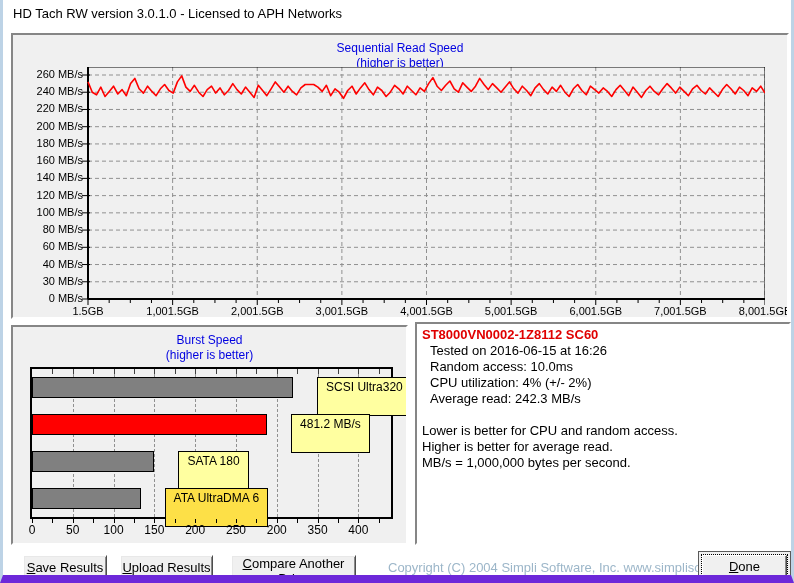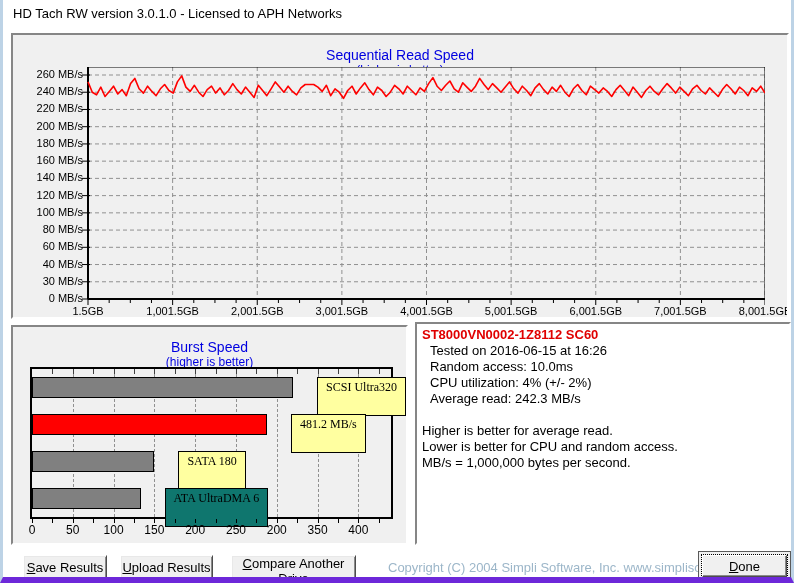--- a/index.html
+++ b/index.html
@@ -1,37 +1,37 @@
 <!DOCTYPE html>
 <html><head>
 <meta charset="utf-8">
 <style>
   * { margin:0; padding:0; box-sizing:border-box; }
   html,body { width:794px; height:583px; }
   body { font-family:"Liberation Sans", sans-serif; background:#e8e8e8; }
 
   .window {
     position:relative; width:794px; height:583px; background:#ffffff;
-    border-left:3px solid #bdd3e6; border-right:3px solid #bdd3e6; border-bottom:6px solid #6d28d9;
+    border-left:3px solid #bdd3e6; border-right:3px solid #bdd3e6; border-bottom:8px solid #6d28d9;
     overflow:hidden;
   }
   .title-bar {
     position:absolute; left:10px; top:6px; font-size:13px; color:#000;
   }
 
   
   .groupbox {
     position:absolute; background:#f0f0f0;
     border:2px solid; border-color:#868686 #ffffff #ffffff #868686;
     overflow:hidden;
   }
   #seq-group   { left:8px;  top:33px;  width:778px; height:286px; }
   #burst-group { left:8px;  top:325px; width:397px; height:220px; }
 
-  .chart-title { text-align:center; color:#0000e0; font-size:14px; margin-top:13px; line-height:15px; }
+  .chart-title { text-align:center; color:#0000e0; font-size:12px; margin-top:6px; line-height:15px; }
   .chart-sub   { text-align:center; color:#0000e0; font-size:12px; line-height:15px; }
 
   
   #seq-svg { position:absolute; left:69px; top:32px; }
   .ylabel {
     position:absolute; left:0; width:70px; text-align:right;
     font-size:11px; color:#000;
   }
   .xlabel {
     position:absolute; width:90px; text-align:center;
@@ -44,21 +44,21 @@
     background:#f0f0f0; border:2px solid #000;
   }
   .bgrid { position:absolute; top:0; bottom:0; width:0; border-left:1px dashed #909090; }
   .btick-top { position:absolute; top:0; height:5px; width:0; border-left:1px solid #404040; }
   .btick-bot { position:absolute; height:4px; width:0; border-left:1px solid #000; }
   .bar-row { position:absolute; left:0; height:21px; }
   .bar { position:absolute; left:0; top:0; height:21px; border:1px solid #000; }
   .bar-label {
     position:absolute; top:0; height:39px; line-height:19px;
     background:#ffffa0; border:1px solid #000; font-size:12px; color:#000;
-    padding:0 8px; white-space:nowrap;font-family:Liberation Serif, serif;
+    padding:0 8px; white-space:nowrap;
   }
   .bxlabel { position:absolute; width:40px; text-align:center; font-size:12px; color:#000; }
 
   
   #info-panel {
     position:absolute; left:412px; top:322px; width:376px; height:223px;
     background:#ffffff; border:2px solid; border-color:#868686 #ffffff #ffffff #868686;
     font-size:13px; color:#000; padding:3px 5px; line-height:16px;
   }
   .drive-name { color:#e00000; font-weight:bold; font-size:13px; }
@@ -248,21 +248,21 @@
         <div class="bar-row" style="top: 45px; width: 359px;">
           <div class="bar" style="width: 235.063px; background: rgb(255, 0, 0);"></div>
           <div class="bar-label" style="left: 259.063px; background: rgb(255, 255, 160);">481.2 MB/s</div>
         </div>
         <div class="bar-row" style="top: 82px; width: 359px;">
           <div class="bar" style="width: 122.386px; background: rgb(128, 128, 128);"></div>
           <div class="bar-label" style="left: 146.386px; background: rgb(255, 255, 160);">SATA 180</div>
         </div>
         <div class="bar-row" style="top: 119px; width: 359px;">
           <div class="bar" style="width: 108.516px; background: rgb(128, 128, 128);"></div>
-          <div class="bar-label" style="left: 132.516px; background: #0f766e;">ATA UltraDMA 6</div>
+          <div class="bar-label" style="left: 132.516px; background: #fde047;">ATA UltraDMA 6</div>
         </div>
       </div>
     <div id="burst-xlabels">
         <div class="bxlabel" style="left: -1px; top: 196px;">0</div>
         <div class="bxlabel" style="left: 39.7955px; top: 196px;">50</div>
         <div class="bxlabel" style="left: 80.5909px; top: 196px;">100</div>
         <div class="bxlabel" style="left: 121.386px; top: 196px;">150</div>
         <div class="bxlabel" style="left: 162.182px; top: 196px;">200</div>
         <div class="bxlabel" style="left: 202.977px; top: 196px;">250</div>
         <div class="bxlabel" style="left: 243.773px; top: 196px;">200</div>
@@ -293,22 +293,22 @@
 
   <div id="info-panel">
     <div class="drive-name">ST8000VN0002-1Z8112 SC60</div>
     <div id="info-results">
         <div class="info-line indent">Tested on 2016-06-15 at 16:26</div>
         <div class="info-line indent">Random access: 10.0ms</div>
         <div class="info-line indent">CPU utilization: 4% (+/- 2%)</div>
         <div class="info-line indent">Average read: 242.3 MB/s</div>
       </div>
     <div id="info-notes">
+        <div class="info-line">Lower is better for CPU and random access.</div>
         <div class="info-line">Higher is better for average read.</div>
-        <div class="info-line">Lower is better for CPU and random access.</div>
         <div class="info-line">MB/s = 1,000,000 bytes per second.</div>
       </div>
   </div>
 
   <button class="win-btn" id="btn-upload"><span class="mn">U</span><span>pload Results</span></button>
 
   <button class="win-btn" id="btn-save"><span class="mn">S</span><span>ave Results</span></button>
 
   <button class="win-btn" id="btn-compare"><span class="mn">C</span><span>ompare Another Drive</span></button>
 

